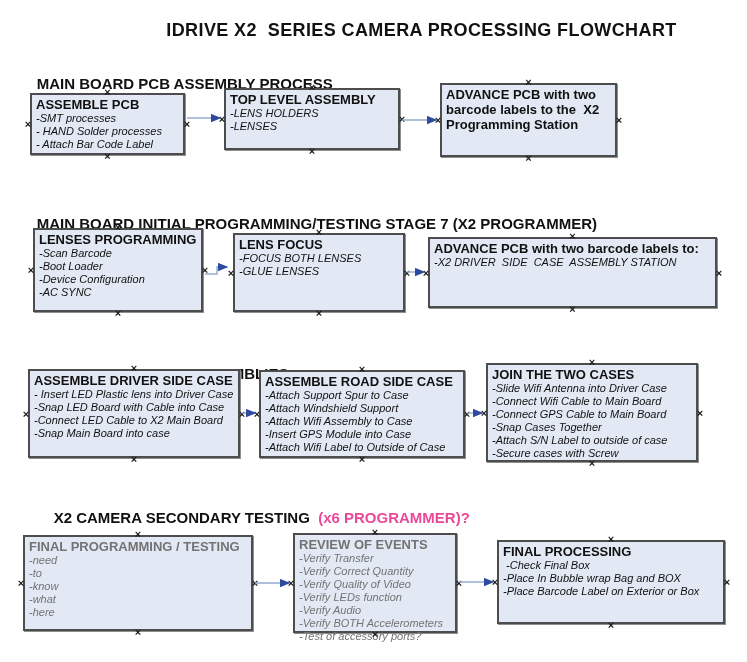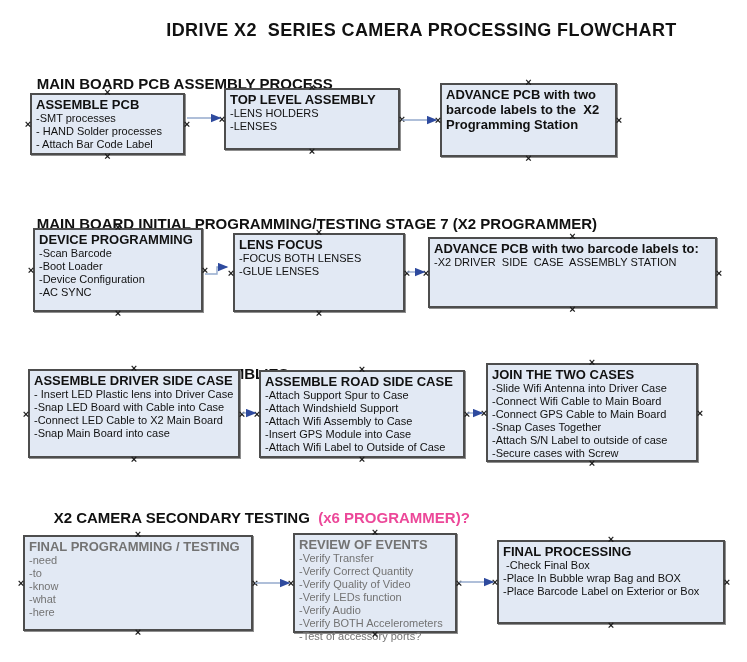--- a/index.html
+++ b/index.html
@@ -13,21 +13,21 @@
   }
   .sec { position:absolute; font-size:15px; font-weight:bold; white-space:pre; }
   .sec .red-part { color:#ec4899; }
   .box {
     position:absolute; box-sizing:border-box;
     background:#e2e9f4; border:2px solid #4d4d4d;
     box-shadow:1px 1px 0 #8f8f8f;
     padding:2px 4px; overflow:visible;
   }
   .box-title { font-size:13px; font-weight:bold; line-height:15px; white-space:pre-wrap; }
-  .box-items { list-style:none; margin:0; padding:0; font-size:11px; line-height:13px; }
+  .box-items { list-style:none; margin:0; padding:0; font-size:11px; line-height:13px;font-style:italic; }
   .box-items li { white-space:pre; }
   .red-box .box-title, .red-box .box-items li { color:#737373; }
   .h {
     position:absolute; font-size:11px; font-weight:bold; color:#1a1a1a;
     line-height:7px; width:8px; text-align:center; pointer-events:none;
   }
   .h-t { top:-6px;   left:50%; transform:translateX(-50%); }
   .h-b { bottom:-7px;left:50%; transform:translateX(-50%); }
   .h-l { left:-8px;  top:50%;  transform:translateY(-50%); }
   .h-r { right:-8px; top:50%;  transform:translateY(-50%); }
@@ -79,21 +79,21 @@
   <div class="box" style="left:440px; top:83px; width:177px; height:74px;">
     <div class="box-title">ADVANCE PCB with two barcode labels to the  X2 Programming Station</div>
     <ul class="box-items"></ul>
   <span class="h h-t">×</span>
       <span class="h h-b">×</span>
       <span class="h h-l">×</span>
       <span class="h h-r">×</span>
     </div>
 
   <div class="box" style="left:33px; top:228px; width:170px; height:84px;">
-    <div class="box-title">DEVICE PROGRAMMING</div>
+    <div class="box-title">LENSES PROGRAMMING</div>
     <ul class="box-items">
         <li>-Scan Barcode</li>
         <li>-Boot Loader</li>
         <li>-Device Configuration</li>
         <li>-AC SYNC</li>
       </ul>
   <span class="h h-t">×</span>
       <span class="h h-b">×</span>
       <span class="h h-l">×</span>
       <span class="h h-r">×</span>

